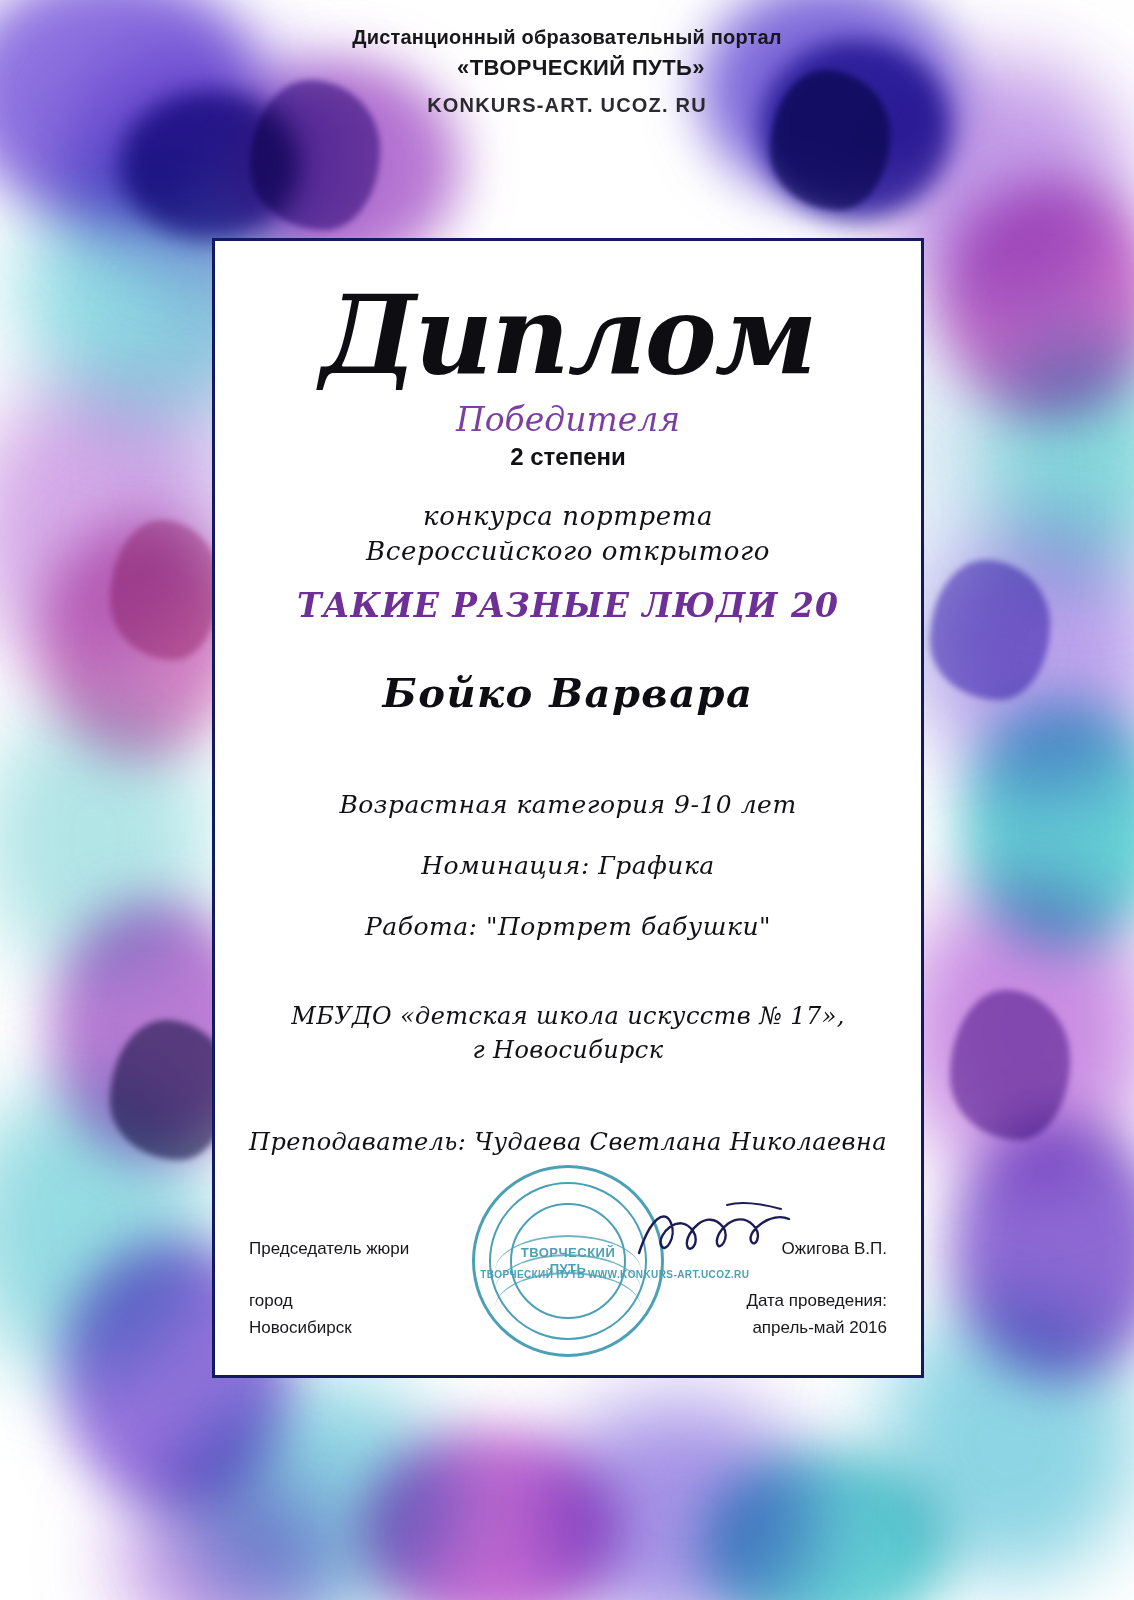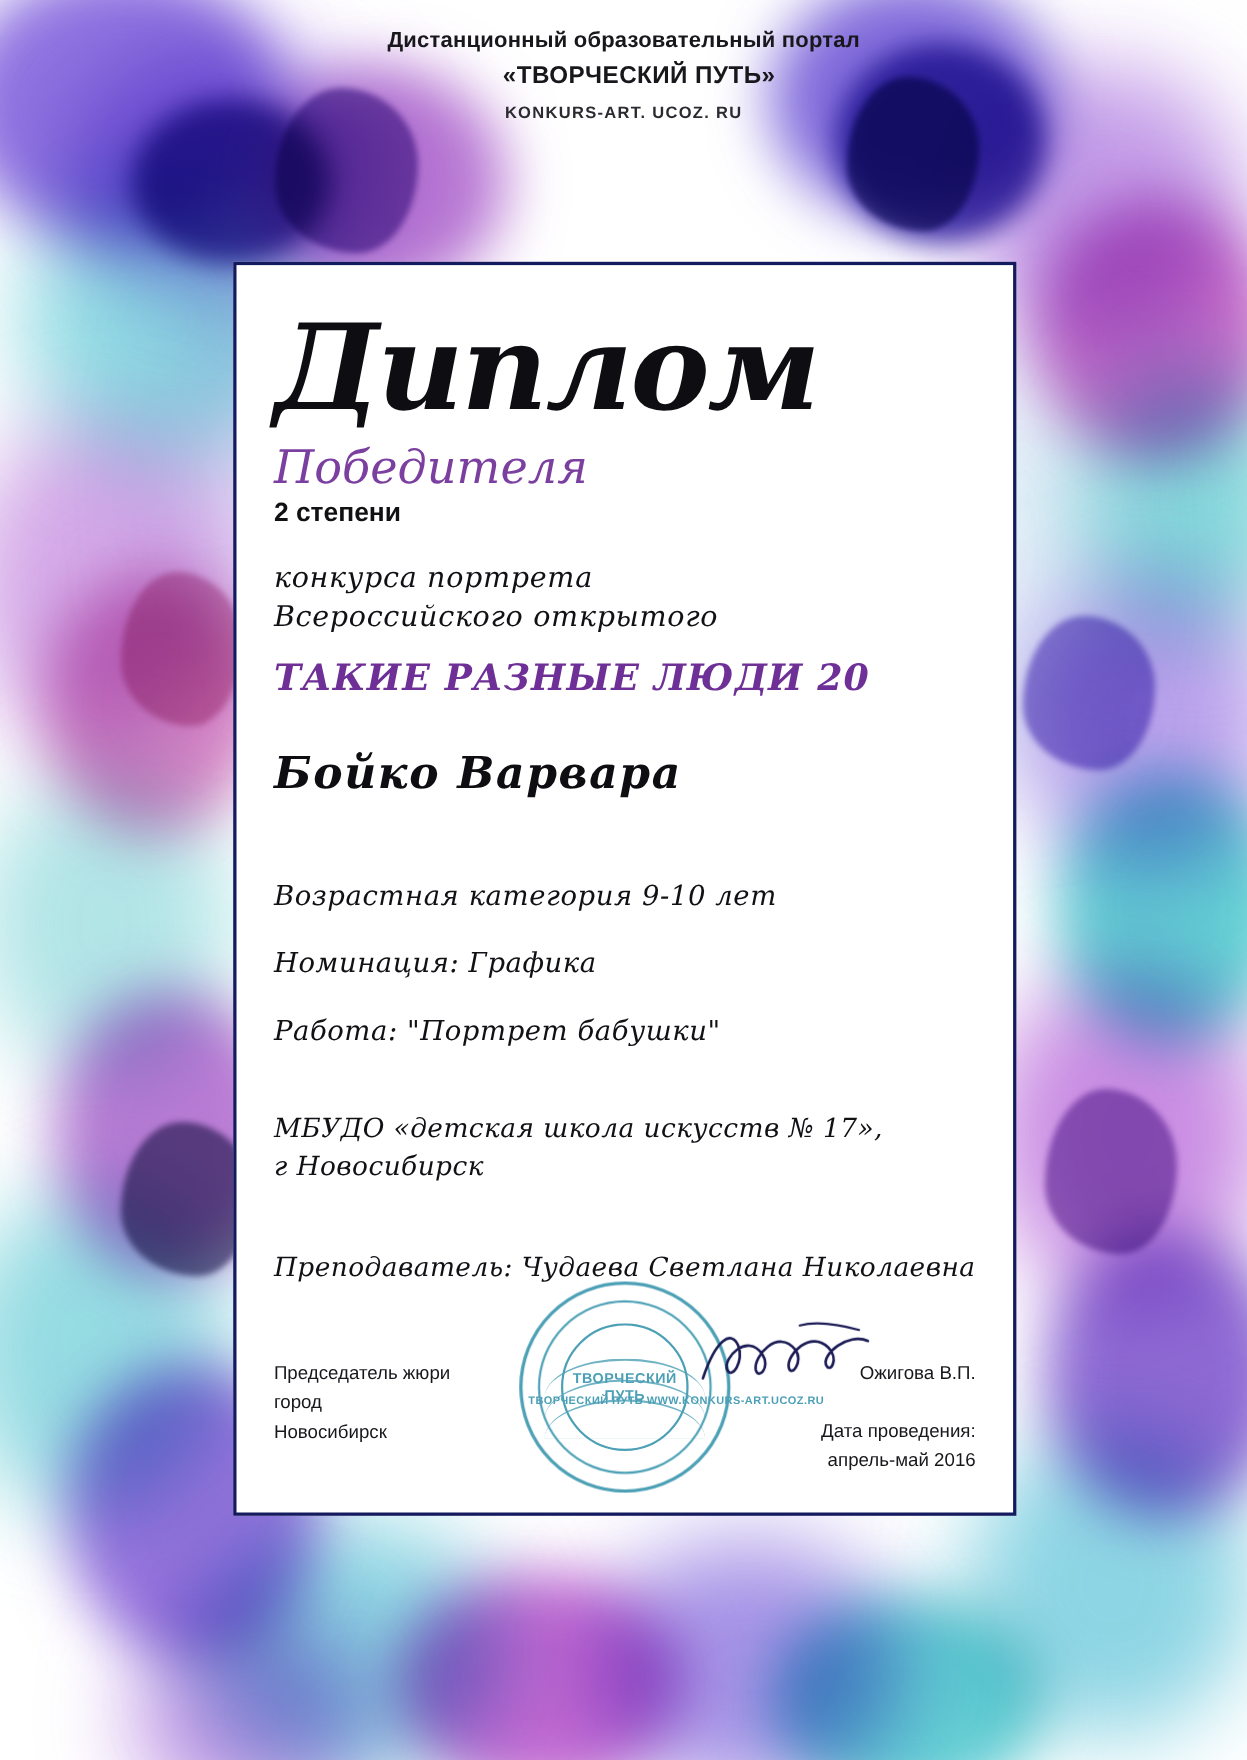--- a/index.html
+++ b/index.html
@@ -50,21 +50,21 @@
     background: #ffffff;
     border: 3px solid #141a5e;
     box-sizing: border-box;
     z-index: 5;
   }
   .card-inner {
     position: absolute;
     inset: 0;
     padding: 26px 34px 0 34px;
     box-sizing: border-box;
-    text-align: left;
+    text-align: center;
   }
 
   
   .header {
     position: absolute;
     left: 0;
     top: 26px;
     width: 1134px;
     text-align: center;
     z-index: 6;
@@ -77,41 +77,41 @@
   }
   .header .h-line2 {
     font-size: 22px;
     font-weight: bold;
     color: #18181c;
     margin-top: 6px;
     letter-spacing: .4px;
     padding-left: 28px;
   }
   .header .h-line3 {
-    font-size: 15px;
+    font-size: 20px;
     font-weight: bold;
     color: #2a2a30;
     margin-top: 13px;
     letter-spacing: 1.2px;
   }
 
   .diploma-word {
     font-family: "DejaVu Serif", serif;
     font-style: italic;
     font-weight: bold;
     font-size: 108px;
     line-height: 1.05;
     color: #0d0d12;
     letter-spacing: -2px;
     margin-top: 12px;
   }
   .pobeditel {
     font-family: "DejaVu Serif", serif;
     font-style: italic;
-    font-size: 42px;
+    font-size: 33px;
     color: #7b3fa0;
     margin-top: 8px;
   }
   .degree {
     font-size: 24px;
     font-weight: bold;
     color: #111114;
     margin-top: 4px;
   }
   .contest-line {
@@ -179,21 +179,21 @@
     padding: 0 34px;
   }
   .footer-row {
     display: flex;
     justify-content: space-between;
     align-items: flex-start;
     text-align: left;
   }
   .f-left, .f-right { font-size: 17px; color: #17171c; line-height: 1.55; }
   .f-right { text-align: right; }
-  .f-chair { }
+  .f-chair { margin-bottom: 26px; }
   .f-name { margin-bottom: 26px; }
 
   
   .stamp {
     position: absolute;
     left: 50%;
     transform: translateX(-50%);
     bottom: 18px;
     width: 186px;
     height: 186px;

